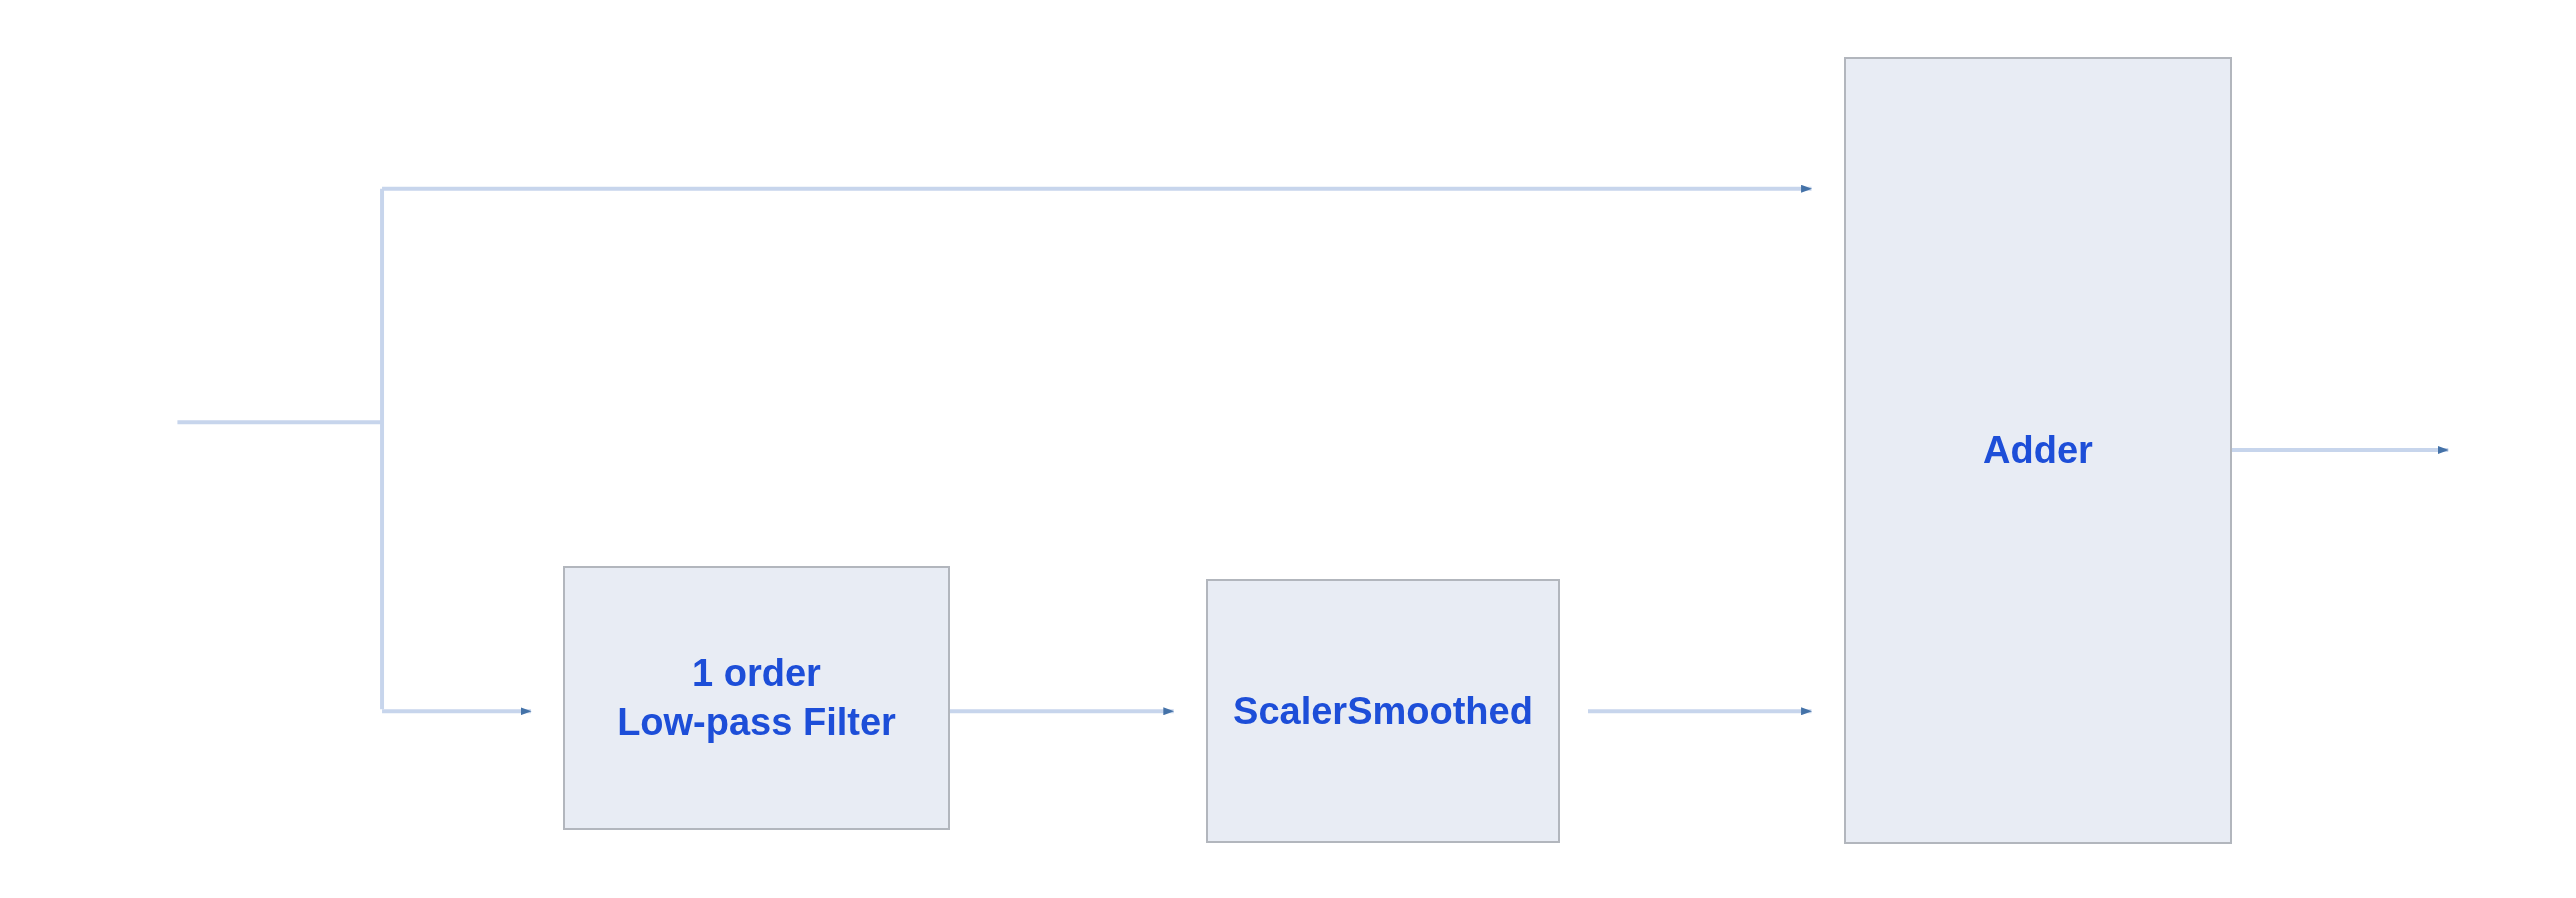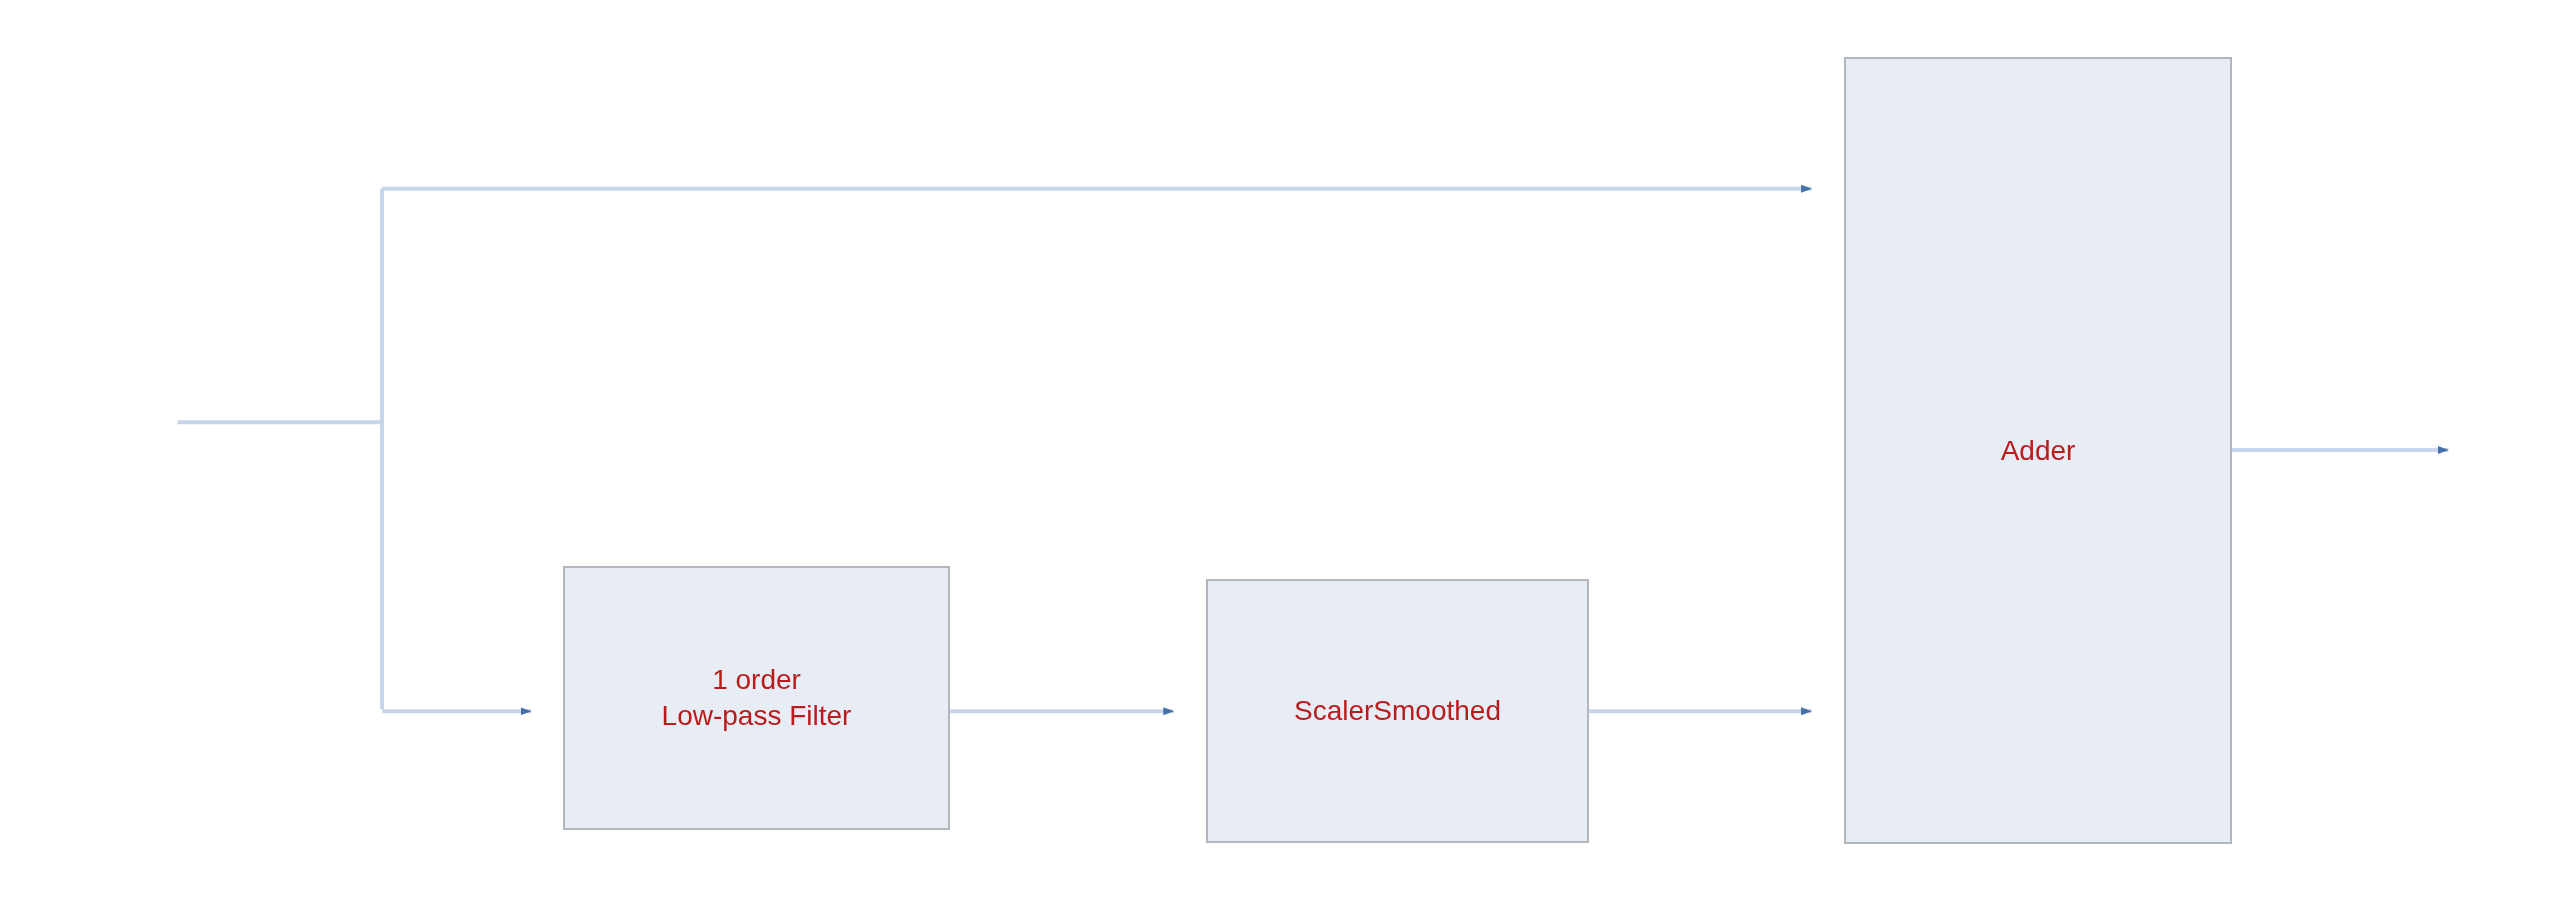--- a/index.html
+++ b/index.html
@@ -27,42 +27,42 @@
   }
   .node {
     position: absolute;
     box-sizing: border-box;
     background: #e8ecf4;
     border: 2px solid #b2b6bd;
     display: flex;
     align-items: center;
     justify-content: center;
     text-align: center;
-    color: #b91c1c;
+    color: #1d4ed8;
     font-family: "Liberation Sans", sans-serif;
-    font-size: 28px;
+    font-size: 38px;
     line-height: 1.28;
-    font-weight: 400;
+    font-weight: 700;
     white-space: pre-line;
     user-select: none;
   }
   .node-label {
     display: block;
     white-space: pre-line;
   }
   #node-lowpass {
     left: 563px;
     top: 566px;
     width: 387px;
     height: 264px;
   }
   #node-scaler {
     left: 1206px;
     top: 579px;
-    width: 383px;
+    width: 354px;
     height: 264px;
   }
   #node-adder {
     left: 1844px;
     top: 57px;
     width: 388px;
     height: 787px;
   }
 </style>
 </head>

